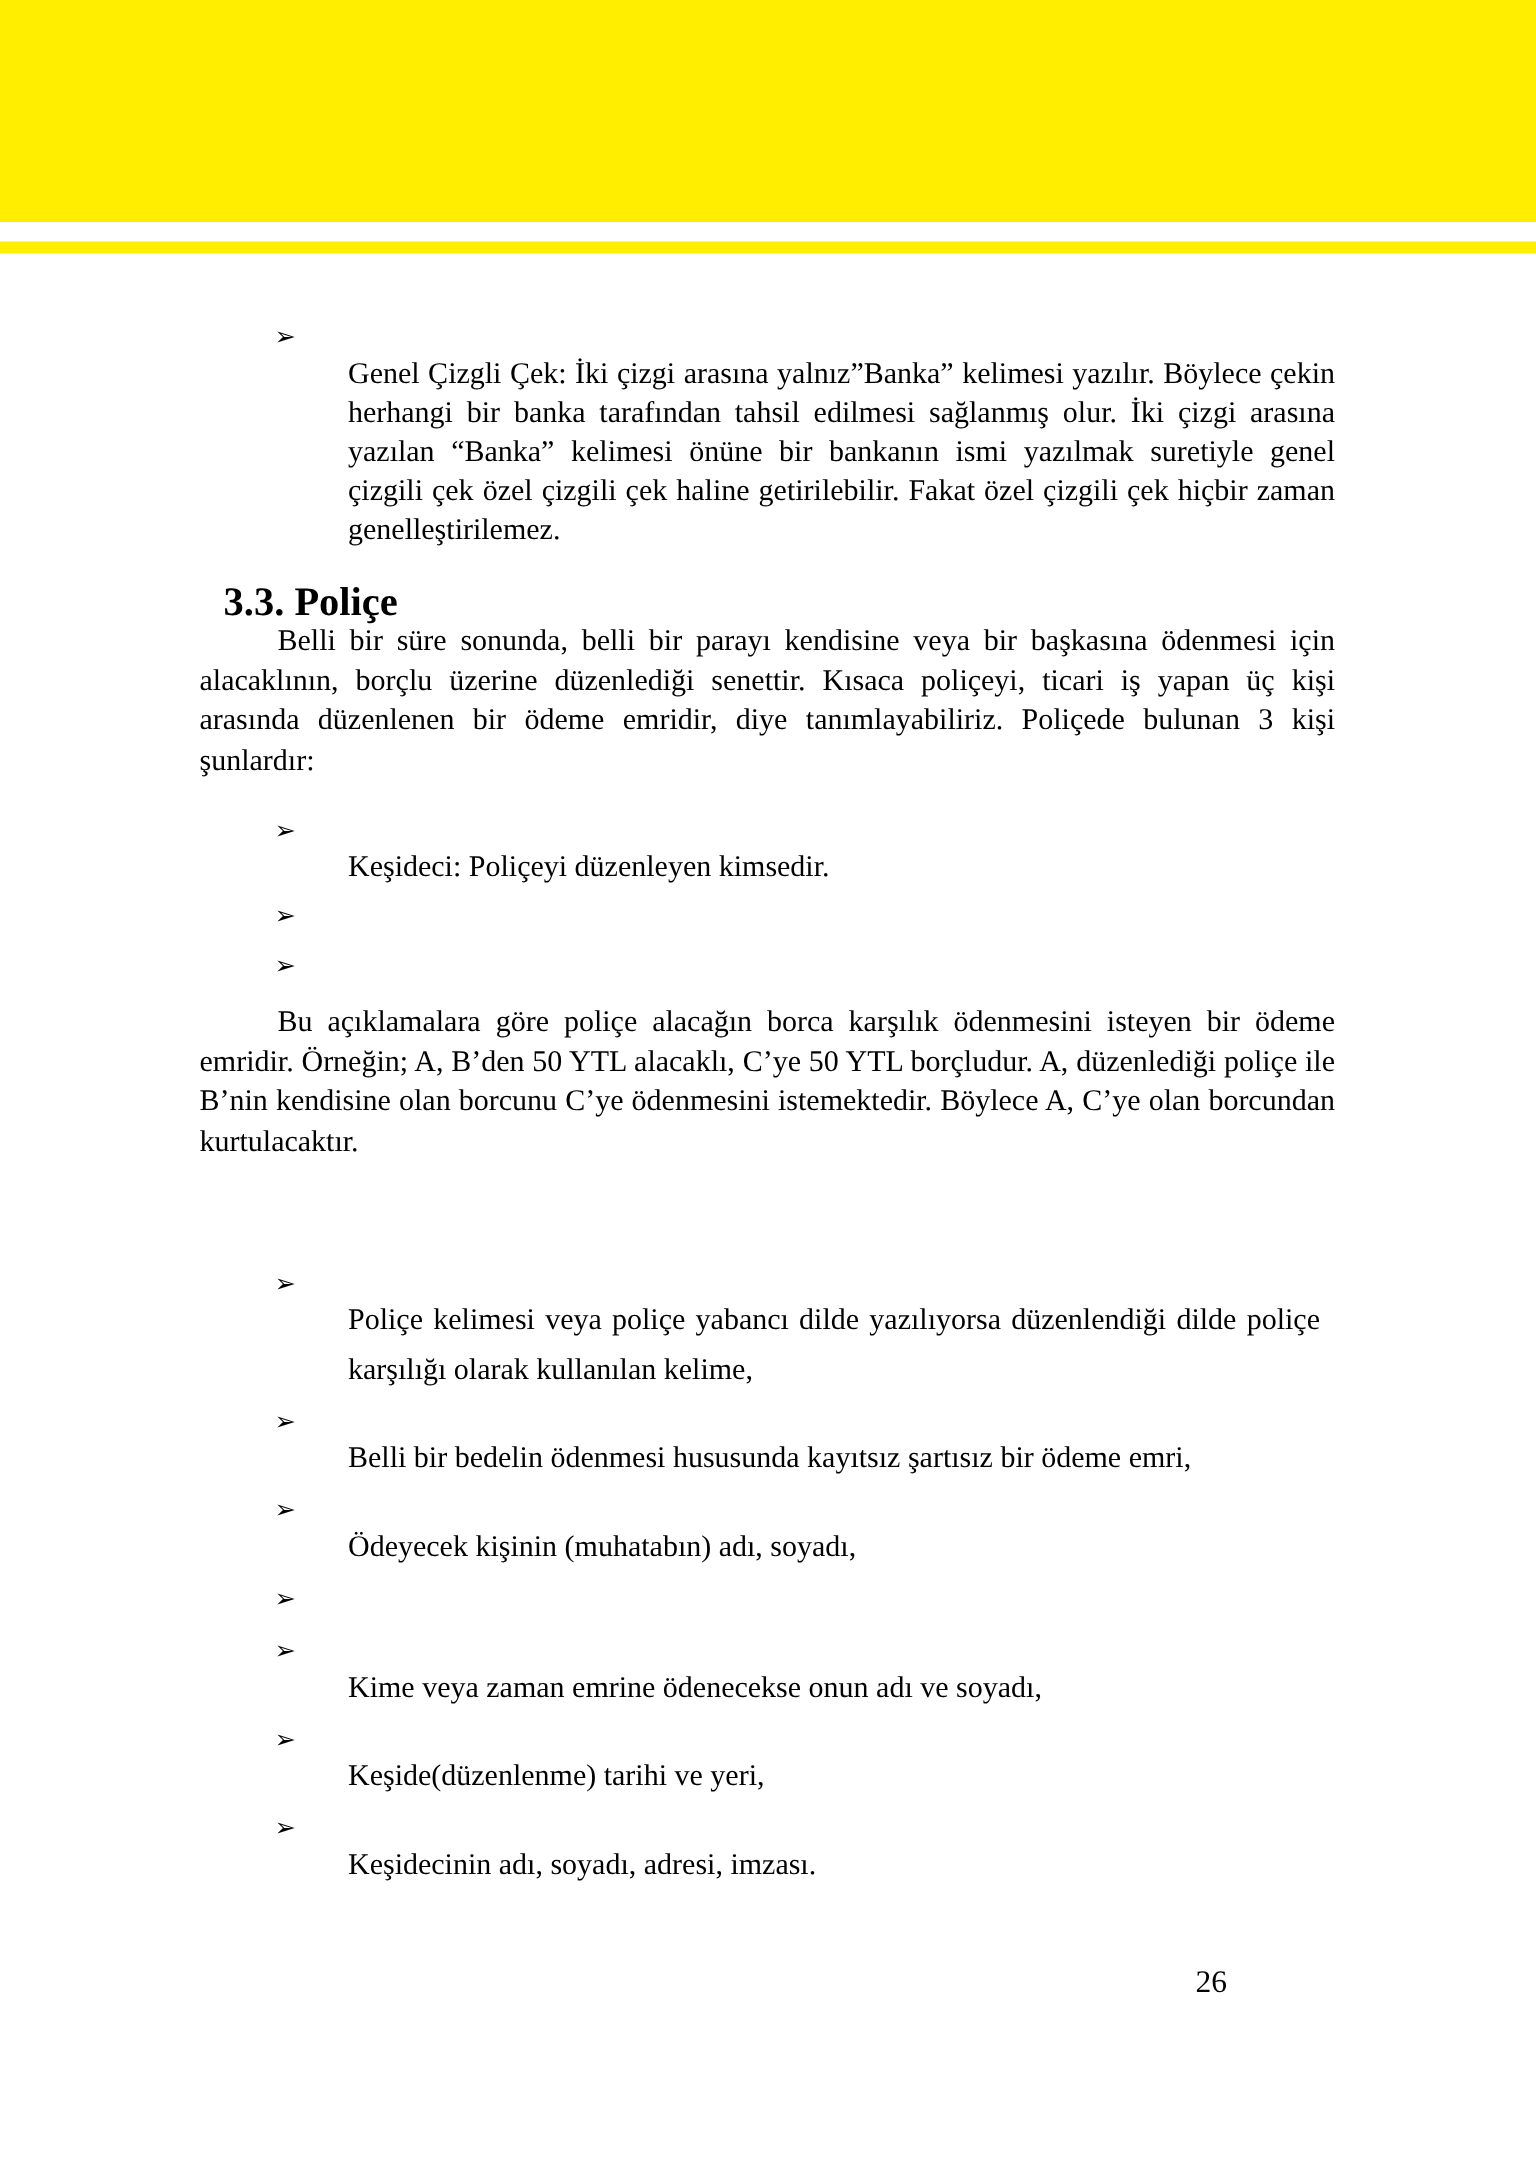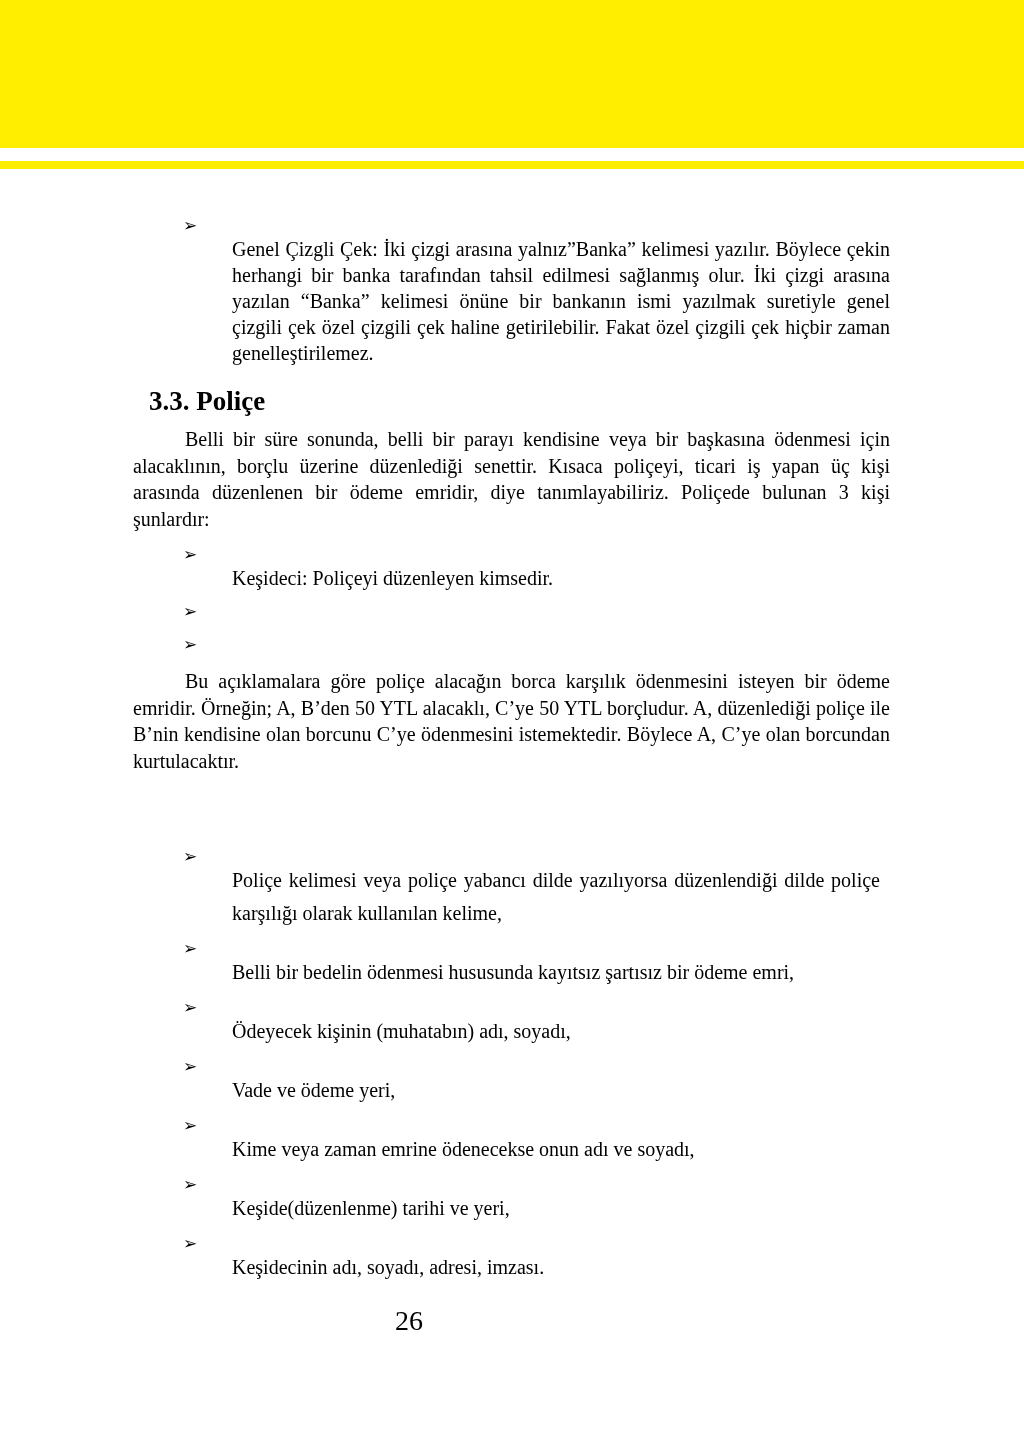--- a/index.html
+++ b/index.html
@@ -64,21 +64,21 @@
     font-weight: bold;
     line-height: 34px;
   }
   .para {
     margin: 0;
     font-size: 20px;
     line-height: 26.5px;
     text-align: justify;
     text-indent: 52px;
   }
-  .para1 { top: 426px; }
+  .para1 { top: 414px; }
   .para2 { top: 668px; }
   .persons {
     top: 538px;
     font-size: 20px;
     line-height: 33px;
   }
   .subheading {
     top: 788px;
     margin: 0;
     font-size: 21.5px;
@@ -90,22 +90,22 @@
     font-size: 20px;
     line-height: 33px;
   }
   .elements .li { margin-bottom: 2px; }
   .elements .li-text { text-align: justify; padding-right: 10px; }
   .pagenum {
     position: absolute;
     top: 1308px;
     left: 0;
     width: 818px;
-    text-align: center;
-    font-size: 28px;
+    text-align: right;
+    font-size: 21px;
     line-height: 26px;
   }
 </style>
 </head>
 <body>
 
 <div class="page">
 
   <div class="band"></div>
   <div class="strip"></div>
@@ -143,21 +143,20 @@
     <div class="li">
       <span class="marker">➢</span>
       <span class="li-text">Belli bir bedelin ödenmesi hususunda kayıtsız şartısız bir ödeme emri,</span>
     </div>
     <div class="li">
       <span class="marker">➢</span>
       <span class="li-text">Ödeyecek kişinin (muhatabın) adı, soyadı,</span>
     </div>
     <div class="li">
       <span class="marker">➢</span>
-      <span class="li-text">Vade ve ödeme yeri,</span>
     </div>
     <div class="li">
       <span class="marker">➢</span>
       <span class="li-text">Kime veya zaman emrine ödenecekse onun adı ve soyadı,</span>
     </div>
     <div class="li">
       <span class="marker">➢</span>
       <span class="li-text">Keşide(düzenlenme) tarihi ve yeri,</span>
     </div>
     <div class="li">

